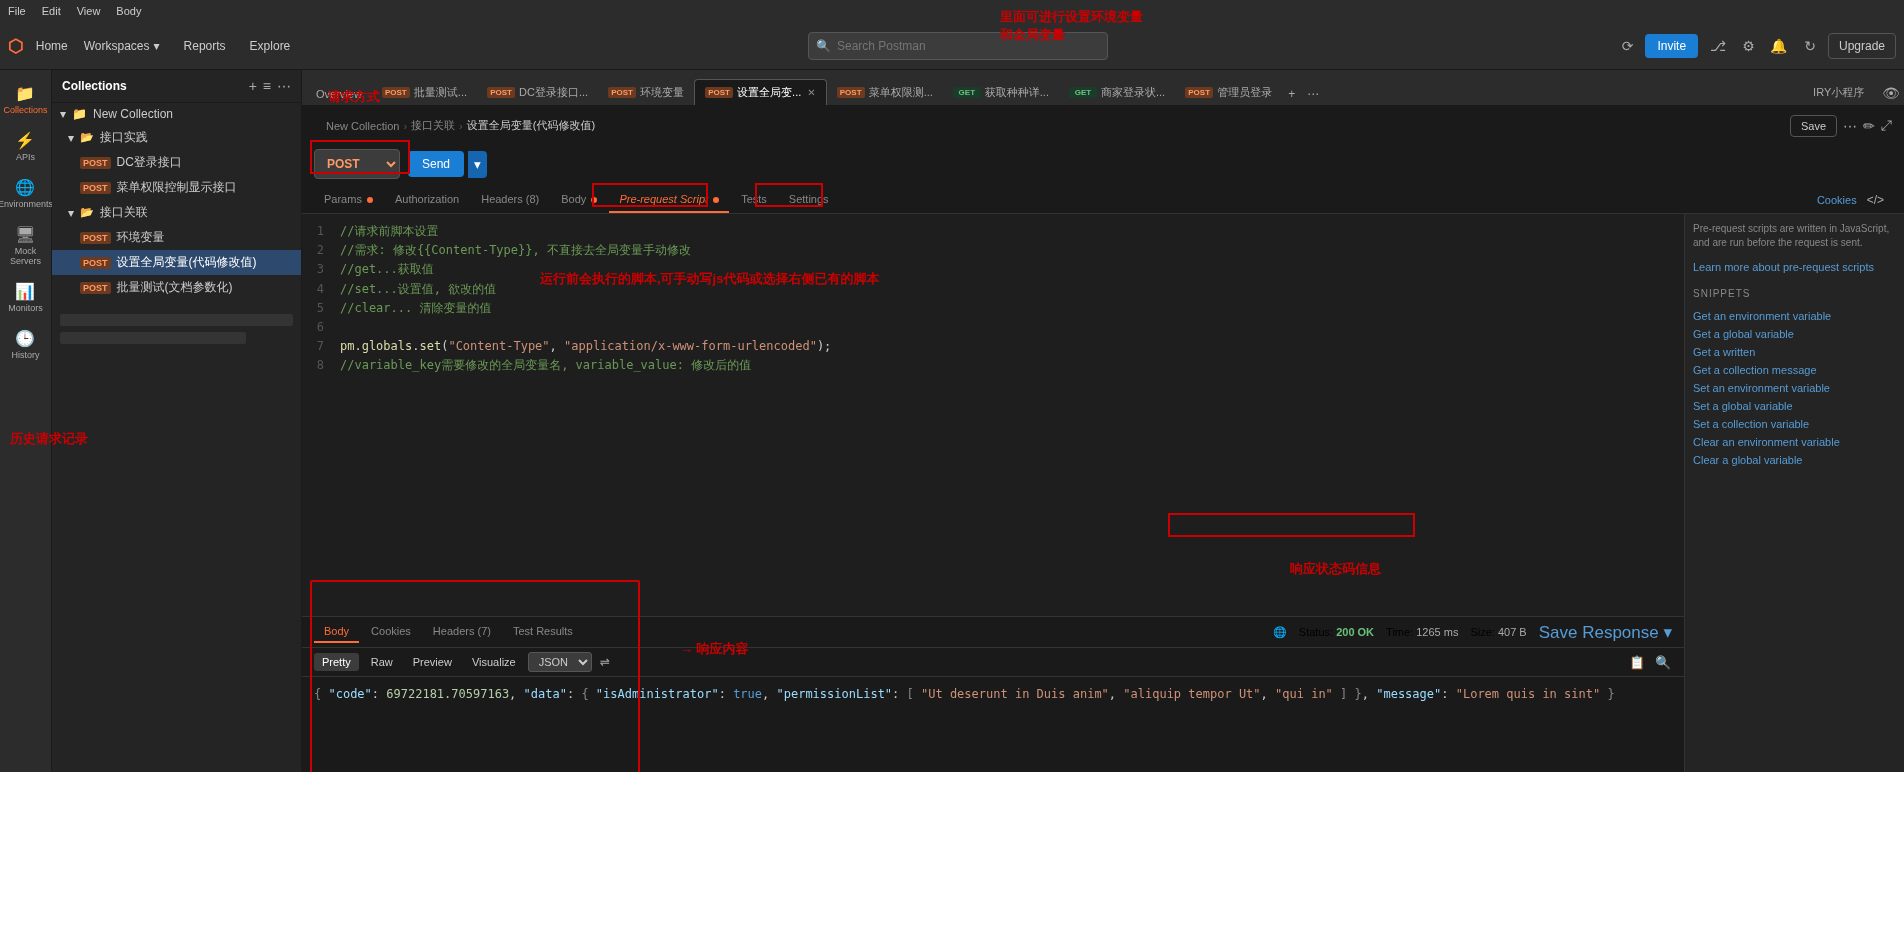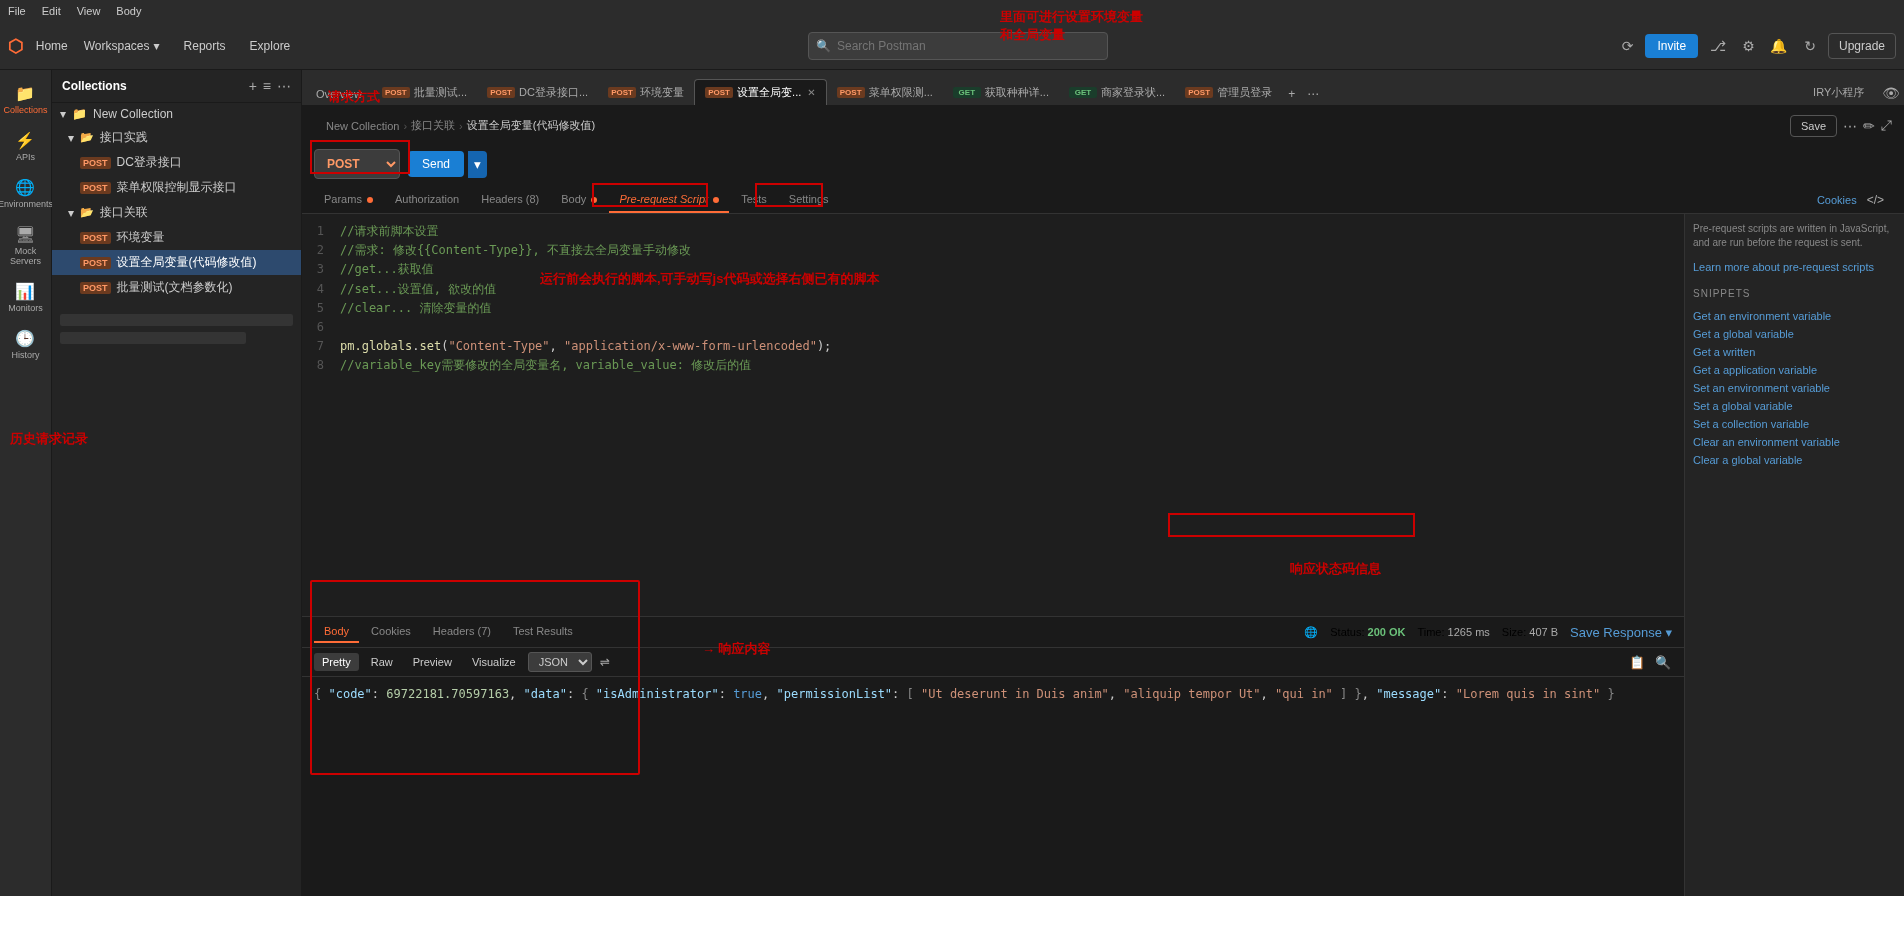--- a/index.html
+++ b/index.html
@@ -468,21 +468,21 @@
       gap: 12px;
       font-size: 11px;
     }
     .status-ok { color: #6bc17a; font-weight: bold; }
     .status-time { color: #aaa; }
     .status-size { color: #aaa; }
     .btn-save-response {
       color: #569cd6;
       background: none;
       border: none;
-      font-size: 13px;
+      font-size: 17px;
       cursor: pointer;
     }
 
     .response-format-bar {
       display: flex;
       align-items: center;
       gap: 4px;
       padding: 4px 12px;
       border-bottom: 1px solid #333;
     }
@@ -536,21 +536,21 @@
       height: 12px;
       background: #444;
       border-radius: 2px;
       margin: 6px 0;
       opacity: 0.5;
     }
   </style>
 </head>
 <body>
 
-<div style="position: relative; width: 1904px; height: 932px; overflow: hidden;">
+<div style="position: relative; width: 1904px; height: 772px; overflow: hidden;">
 
   <div class="menu-bar">
     <span>File</span>
     <span>Edit</span>
     <span>View</span>
     <span>Body</span>
   </div>
 
   <div class="header">
     <span class="header-logo">⬡</span>
@@ -859,21 +859,21 @@
 
           </div>
 
           <div class="snippets-panel">
             <p class="snippets-desc">Pre-request scripts are written in JavaScript, and are run before the request is sent.</p>
             <a class="snippet-link">Learn more about pre-request scripts</a>
             <p class="snippets-title" style="margin-top:12px;">SNIPPETS</p>
             <a class="snippet-link">Get an environment variable</a>
             <a class="snippet-link">Get a global variable</a>
             <a class="snippet-link">Get a written</a>
-            <a class="snippet-link">Get a application variable</a>
+            <a class="snippet-link">Get a collection message</a>
             <a class="snippet-link">Set an environment variable</a>
             <a class="snippet-link">Set a global variable</a>
             <a class="snippet-link">Set a collection variable</a>
             <a class="snippet-link">Clear an environment variable</a>
             <a class="snippet-link">Clear a global variable</a>
           </div>
 
         </div>
       </div>
     </div>
@@ -885,21 +885,21 @@
   <div style="position:absolute; top:183px; left:592px; width:116px; height:24px; border:2px solid #cc0000; pointer-events:none; z-index:199;"></div>
   <div style="position:absolute; top:183px; left:755px; width:68px; height:24px; border:2px solid #cc0000; pointer-events:none; z-index:199;"></div>
 
   <div style="position:absolute; top:270px; left:540px; color:#cc0000; font-size:13px; font-weight:bold; pointer-events:none; z-index:200; max-width:460px;">运行前会执行的脚本,可手动写js代码或选择右侧已有的脚本</div>
 
 
   <div style="position:absolute; top:8px; left:940px; color:#cc0000; font-size:13px; font-weight:bold; pointer-events:none; z-index:200;"></div>
 
   <div style="position:absolute; top:430px; left:10px; color:#cc0000; font-size:13px; font-weight:bold; pointer-events:none; z-index:200;">历史请求记录</div>
 
-  <div style="position:absolute; top:640px; left:702px; color:#cc0000; font-size:13px; font-weight:bold; pointer-events:none; z-index:200;">→ 响应内容</div>
+  <div style="position:absolute; top:640px; left:680px; color:#cc0000; font-size:13px; font-weight:bold; pointer-events:none; z-index:200;">→ 响应内容</div>
   <div style="position:absolute; top:580px; left:310px; width:330px; height:195px; border:2px solid #cc0000; pointer-events:none; z-index:199; border-radius:2px;"></div>
 
   <div style="position:absolute; top:560px; left:1290px; color:#cc0000; font-size:13px; font-weight:bold; pointer-events:none; z-index:200;">响应状态码信息</div>
   <div style="position:absolute; top:513px; left:1168px; width:247px; height:24px; border:2px solid #cc0000; pointer-events:none; z-index:199;"></div>
 
   <div style="position:absolute; top:8px; left:1000px; color:#cc0000; font-size:13px; font-weight:bold; pointer-events:none; z-index:200; max-width:300px;">里面可进行设置环境变量<br>和全局变量</div>
 
 </div>
 
 </body></html>

